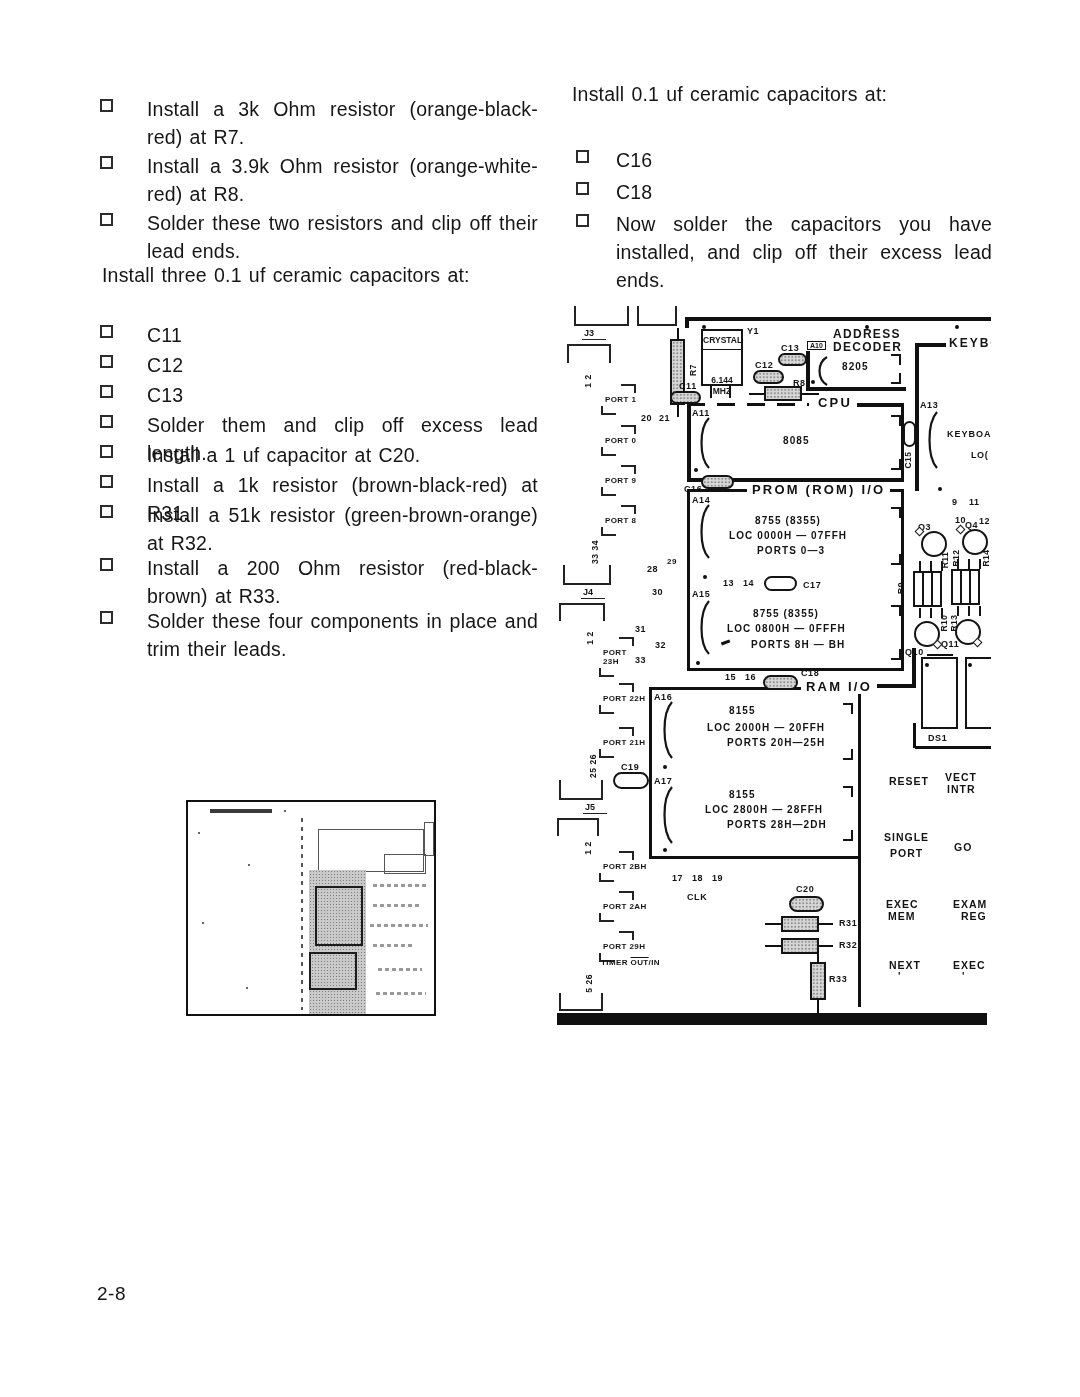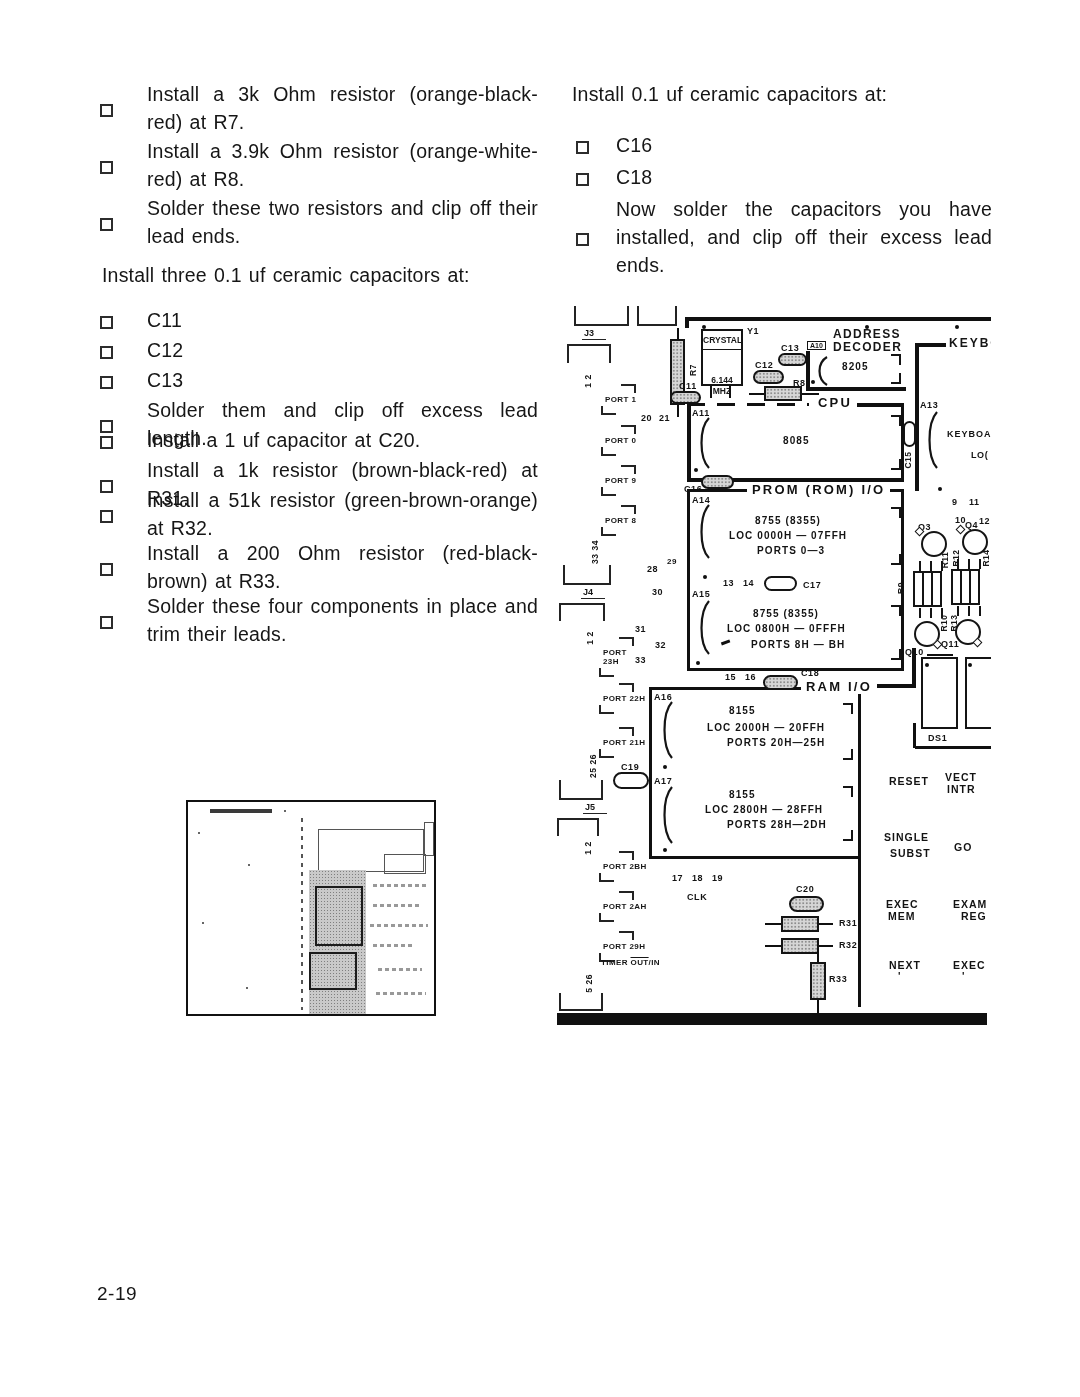--- a/index.html
+++ b/index.html
@@ -3,21 +3,21 @@
 <meta charset="utf-8">
 <style>
   * { margin:0; padding:0; box-sizing:border-box; }
   html,body { background:#888; }
   .page {
     position:relative; width:1080px; height:1397px; margin:0 auto;
     background:#ffffff; overflow:hidden;
     font-family:"Liberation Sans", sans-serif; color:#161616;
   }
   
-  .ck-item { position:absolute; display:flex; align-items:center; }
+  .ck-item { position:absolute; display:flex; align-items:flex-start;margin-top:15px; }
   .ckbox { flex:0 0 auto; width:13px; height:13px; border:2px solid #2c2c2c; margin-top:4px; background:#fff; }
   .cktext { font-size:19.5px; line-height:28px; letter-spacing:.2px; word-spacing:1.5px; text-align:justify; }
   .left .ckbox  { margin-right:34px; }
   .right .ckbox { margin-right:27px; }
   .col-header { position:absolute; font-size:19.5px; line-height:28px; letter-spacing:.2px; word-spacing:1.5px; white-space:nowrap; }
   .pagenum { position:absolute; left:97px; top:1283px; font-size:19px; letter-spacing:.5px; }
 
   
   #diagram { position:absolute; left:557px; top:303px; width:434px; height:727px; overflow:hidden; }
   #diagram .d { position:absolute; }
@@ -461,21 +461,21 @@
     <div class="d dot" style="left:368px;top:360px"></div>
     <div class="d dot" style="left:411px;top:360px"></div>
     <div class="d bar" style="left:356px;top:420px;width:2.5px;height:25px"></div>
     <div class="d lbl" style="left:371px;top:430px">DS1</div>
     <div class="d bar" style="left:358px;top:443px;width:76px;height:2.5px"></div>
 
     <div class="d keylbl" style="left:332px;top:472px">RESET</div>
     <div class="d keylbl" style="left:388px;top:468px">VECT</div>
     <div class="d keylbl" style="left:390px;top:480px">INTR</div>
     <div class="d keylbl" style="left:327px;top:528px">SINGLE</div>
-    <div class="d keylbl" style="left:333px;top:544px">SUBST</div>
+    <div class="d keylbl" style="left:333px;top:544px">PORT</div>
     <div class="d keylbl" style="left:397px;top:538px">GO</div>
     <div class="d keylbl" style="left:329px;top:595px">EXEC</div>
     <div class="d keylbl" style="left:331px;top:607px">MEM</div>
     <div class="d keylbl" style="left:396px;top:595px">EXAM</div>
     <div class="d keylbl" style="left:404px;top:607px">REG</div>
     <div class="d keylbl" style="left:332px;top:656px">NEXT</div>
     <div class="d keylbl" style="left:341px;top:667px">'</div>
     <div class="d keylbl" style="left:396px;top:656px">EXEC</div>
     <div class="d keylbl" style="left:405px;top:667px">'</div>
 
@@ -497,14 +497,14 @@
     <div class="d ishade ibox" style="left:127px;top:84px;width:48px;height:60px"></div>
     <div class="d ishade ibox" style="left:121px;top:150px;width:48px;height:38px"></div>
     <div class="d idash-h" style="left:185px;top:82px;width:54px"></div>
     <div class="d idash-h" style="left:185px;top:102px;width:48px"></div>
     <div class="d idash-h" style="left:182px;top:122px;width:58px"></div>
     <div class="d idash-h" style="left:185px;top:142px;width:40px"></div>
     <div class="d idash-h" style="left:190px;top:166px;width:44px"></div>
     <div class="d idash-h" style="left:188px;top:190px;width:50px"></div>
   </div>
 
-  <div class="pagenum">2-19</div>
+  <div class="pagenum">2-8</div>
 </div>
 
 </body></html>

